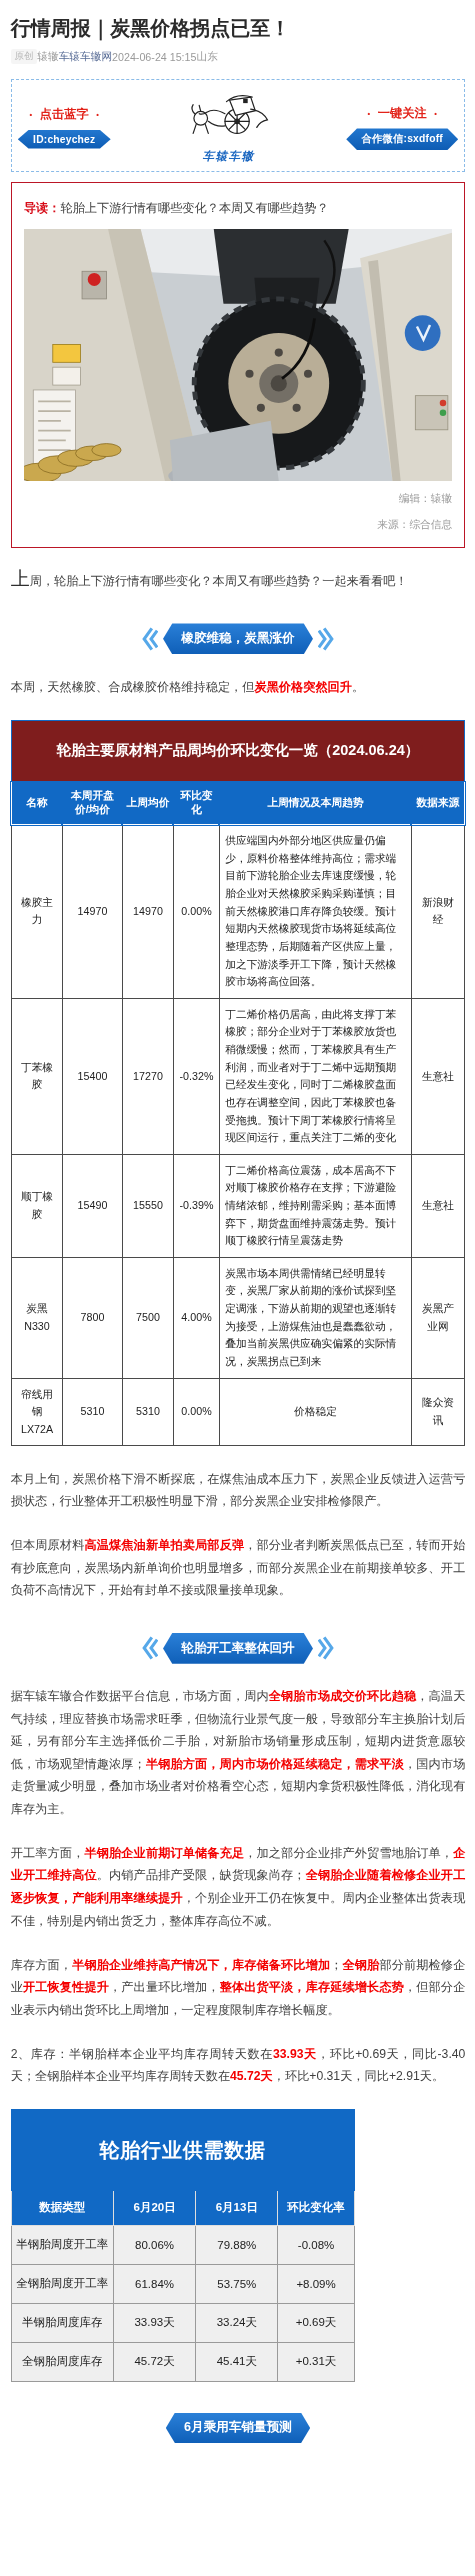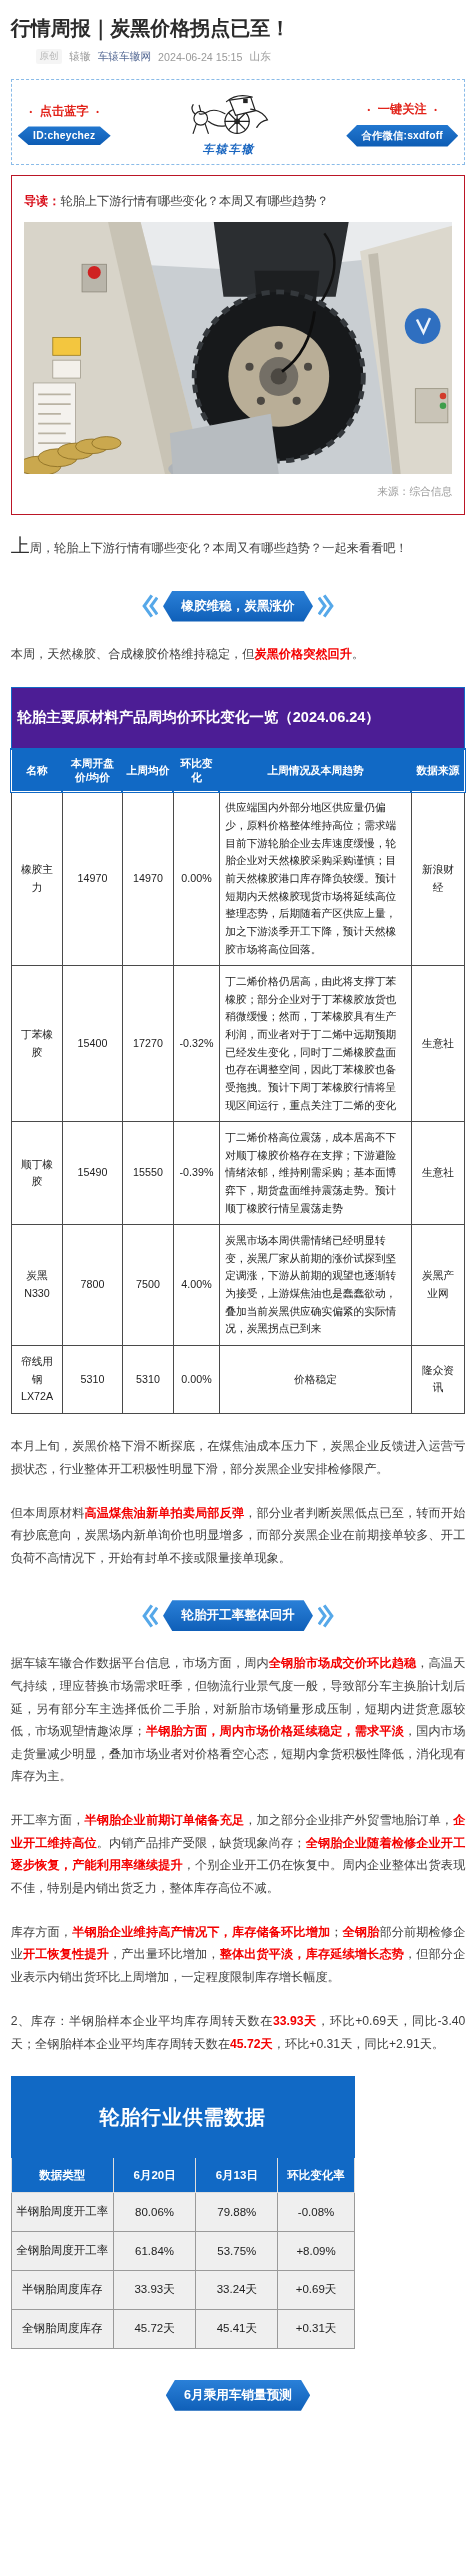--- a/index.html
+++ b/index.html
@@ -2,31 +2,31 @@
 <html style="font-size:12.2px"><head>
 <meta charset="utf-8">
 <style>
   html,body{margin:0;padding:0;background:#fff;}
   body{width:476px;font-family:"Liberation Sans","DejaVu Sans",sans-serif;color:#404040;}
   .page{width:476px;overflow:hidden;background:#fff;}
 
   
   .hd{padding:13.7px 10.7px 3.1px;}
   .title{font-size:20px;font-weight:600;color:#2b2b2b;line-height:1.4;margin:0 0 7.6px;}
-  .meta{font-size:10.7px;color:#9a9a9a;display:flex;align-items:center;gap:7px;flex-wrap:wrap;margin-left:25px;}
+  .meta{font-size:10.7px;color:#9a9a9a;display:flex;align-items:center;gap:0;flex-wrap:wrap;}
   .meta .orig{background:#f5f5f5;color:#b7b7b7;padding:0.8px 3.8px;border-radius:2.3px;font-size:9.5px;}
   .meta .acct{color:#576b95;font-weight:500;cursor:pointer;}
 
   
   .banner{margin:12.2px 10.7px 7.6px;border:1.5px dashed #8abbe8;padding:10.7px 6.1px 7.6px;display:flex;align-items:center;justify-content:space-between;}
   .bcol{display:flex;flex-direction:column;align-items:center;gap:6.9px;}
   .dotlabel{color:#e2231a;font-weight:700;font-size:12.2px;display:flex;align-items:center;gap:7.6px;}
   .dotlabel .dot{font-size:7.6px;}
   .ribbon{background:linear-gradient(180deg,#2277cf,#0d5cb4);color:#fff;font-weight:700;font-size:10.3px;padding:3.8px 15.3px;clip-path:polygon(0 50%,10.7px 0,calc(100% - 10.7px) 0,100% 50%,calc(100% - 10.7px) 100%,10.7px 100%);letter-spacing:0.2px;cursor:pointer;}
-  .logo{display:flex;flex-direction:column;align-items:center;gap:1px;text-align:right;}
+  .logo{display:flex;flex-direction:column;align-items:center;gap:8px;text-align:right;}
   .logo-cn{color:#1a66c0;font-weight:700;font-style:italic;font-size:11.5px;letter-spacing:1.5px;}
 
   
   .introbox{margin:9.2px 10.7px;border:1.5px solid #bb1626;padding:15.3px 12.2px 9.2px;}
   .intro-line{font-size:12.2px;color:#404040;line-height:1.7;margin-bottom:10.7px;}
   .intro-tag{color:#d70c18;font-weight:700;}
   .photo{width:100%;height:252px;display:block;background:#c9ced2;cursor:pointer;}
   .credits{text-align:right;color:#9b9b9b;font-size:10.7px;line-height:2.4;margin-top:4.6px;}
 
   
@@ -35,21 +35,21 @@
   .para .dropcap{font-size:19px;line-height:1;font-weight:500;color:#2f2f2f;}
 
   
   .badge-row{display:flex;align-items:center;justify-content:center;gap:5.3px;margin:31px auto 7.6px;}
   .badge-core{background:linear-gradient(180deg,#2a80d8,#0f5fb8);color:#fff;font-weight:700;font-size:12.6px;padding:6.9px 18.3px;clip-path:polygon(0 50%,9.2px 0,calc(100% - 9.2px) 0,100% 50%,calc(100% - 9.2px) 100%,9.2px 100%);}
   .chev{width:17px;height:26px;}
 
   
   .tbl{border-collapse:collapse;table-layout:fixed;}
   .tbl1{width:454px;margin:7.6px auto 0;font-size:10.7px;color:#222;}
-  .tbl1 .ttl{background:#4c1d95;color:#fff;font-size:14.5px;font-weight:700;height:47px;border:0.8px solid #1169c5;}
+  .tbl1 .ttl{background:#7f1d1d;color:#fff;font-size:14.5px;font-weight:700;text-align:center;height:47px;border:0.8px solid #1169c5;}
   .tbl1 th{background:#1169c5;color:#fff;border:1.5px solid #fff;outline:0.8px solid #1169c5;font-size:10.7px;padding:6.9px 1.5px;font-weight:700;}
   .tbl1 td{border:0.8px solid #4a4a4a;padding:6.9px 5.3px;line-height:1.65;background:#fff;}
   .tbl1 td.ac{text-align:center;}
   .tbl1 td.al{text-align:left;}
 
   
   .tbl2{width:344px;margin:10.7px 0 0 10.7px;font-size:11.5px;color:#222;}
   .tbl2 .ttl{background:#1169c5;color:#fff;font-size:20px;font-weight:700;text-align:center;height:57px;border:0.8px solid #1169c5;letter-spacing:0.8px;}
   .tbl2 th{background:#1169c5;color:#fff;border:1.5px solid #dedede;font-size:11.5px;padding:9.2px 1.5px;font-weight:700;}
   .tbl2 td{border:0.8px solid #9a9a9a;background:#efefef;padding:11.5px 3.1px;text-align:center;}
@@ -152,20 +152,21 @@
         <ellipse cx="36" cy="300" rx="26" ry="12"></ellipse>
           <ellipse cx="58" cy="290" rx="24" ry="11"></ellipse>
           <ellipse cx="80" cy="282" rx="22" ry="10"></ellipse>
           <ellipse cx="100" cy="276" rx="20" ry="9"></ellipse>
           <ellipse cx="118" cy="272" rx="18" ry="8"></ellipse>
       </g>
       <ellipse cx="250" cy="304" rx="56" ry="16" fill="#aeb3b8"></ellipse>
       <polygon points="196,260 320,236 330,310 200,310" fill="#b7bcc0"></polygon>
     </svg>
     <div class="credits">
+      <div>编辑：辕辙</div>
       <div>来源：综合信息</div>
     </div>
   </div>
 
   <p class="para"><span class="dropcap">上</span><span>周，轮胎上下游行情有哪些变化？本周又有哪些趋势？一起来看看吧！</span></p>
 
   <div class="badge-row">
     <svg class="chev" viewBox="0 0 22 34">
         <g fill="none" stroke="#56a8e9" stroke-width="4">
           <path d="M14 3 L4 17 L14 31"></path>

